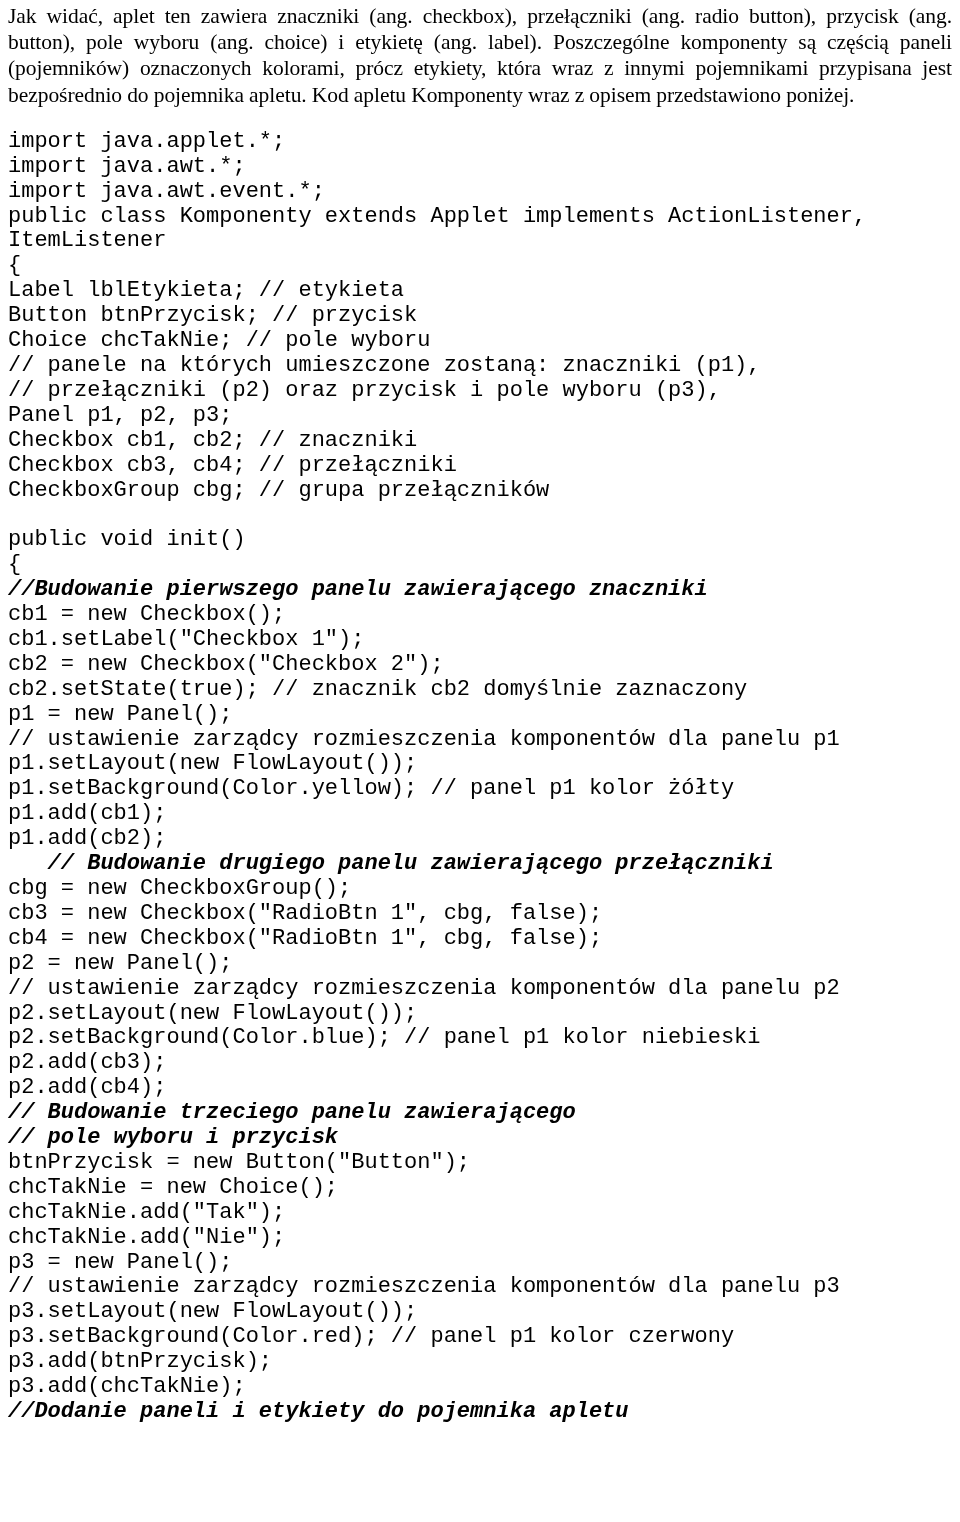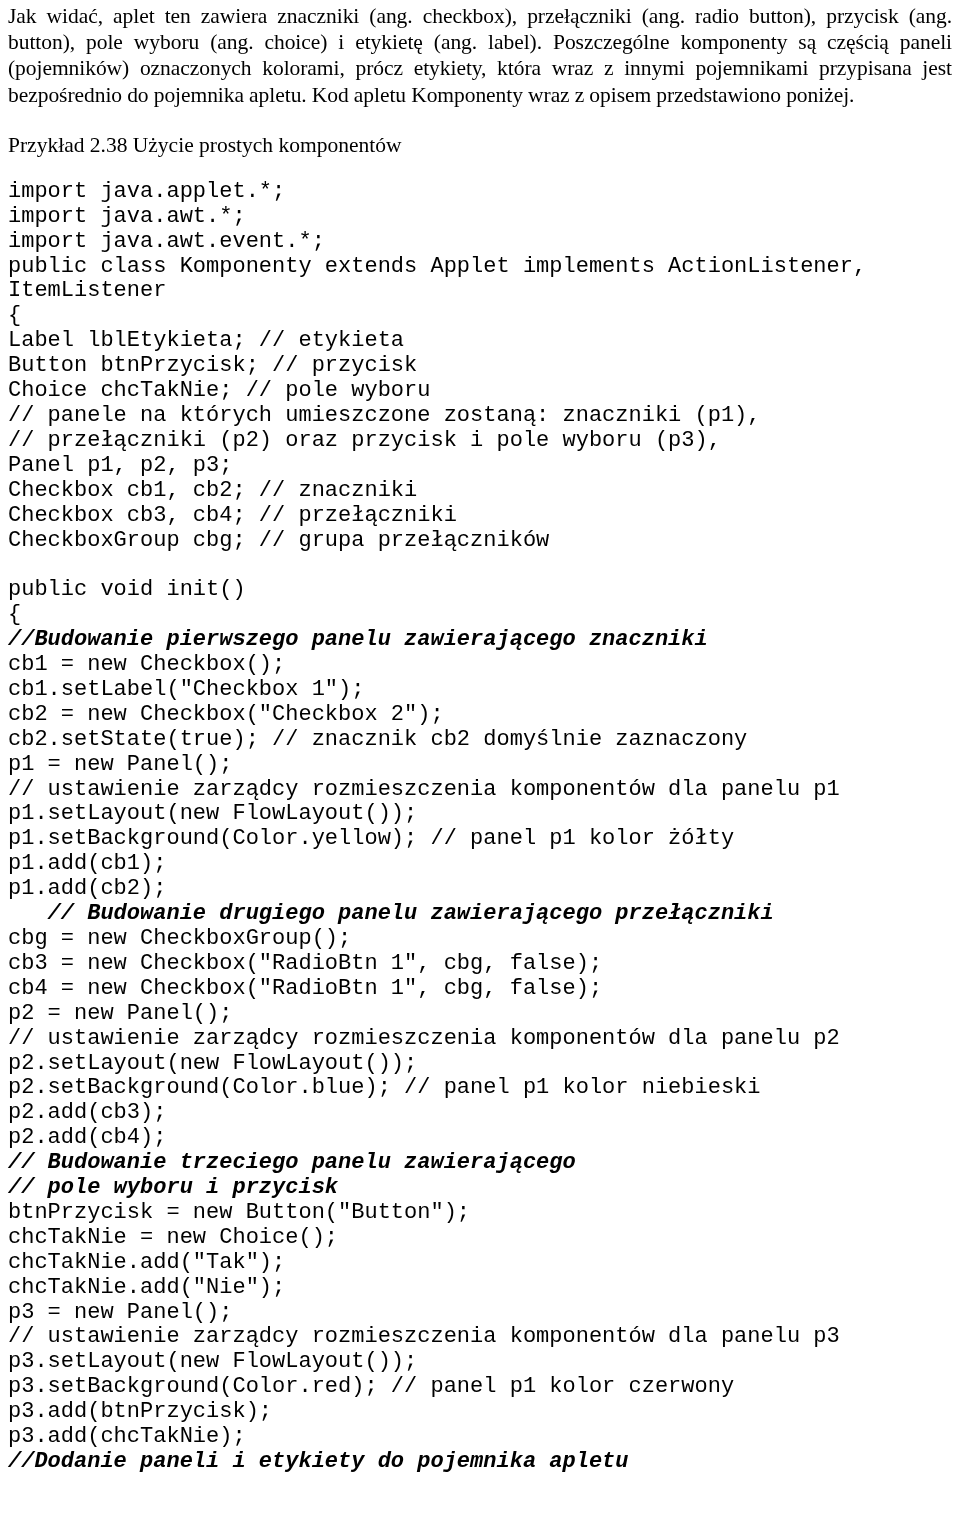--- a/index.html
+++ b/index.html
@@ -64,17 +64,16 @@
     height: 24.9px;
   }
 </style>
 </head>
 <body>
 
 <div class="page">
 
   <p class="intro">Jak widać, aplet ten zawiera znaczniki (ang. checkbox), przełączniki (ang. radio button), przycisk (ang. button), pole wyboru (ang. choice) i etykietę (ang. label). Poszczególne komponenty są częścią paneli (pojemników) oznaczonych kolorami, prócz etykiety, która wraz z innymi pojemnikami przypisana jest bezpośrednio do pojemnika apletu. Kod apletu Komponenty wraz z opisem przedstawiono poniżej.</p>
 
-  <h2 class="heading">Przykład 2.38 Użycie prostych komponentów</h2>
 
   <div class="code-block"><div class="code-line">import java.applet.*;</div><div class="code-line">import java.awt.*;</div><div class="code-line">import java.awt.event.*;</div><div class="code-line">public class Komponenty extends Applet implements ActionListener,</div><div class="code-line">ItemListener</div><div class="code-line">{</div><div class="code-line">Label lblEtykieta; // etykieta</div><div class="code-line">Button btnPrzycisk; // przycisk</div><div class="code-line">Choice chcTakNie; // pole wyboru</div><div class="code-line">// panele na których umieszczone zostaną: znaczniki (p1),</div><div class="code-line">// przełączniki (p2) oraz przycisk i pole wyboru (p3),</div><div class="code-line">Panel p1, p2, p3;</div><div class="code-line">Checkbox cb1, cb2; // znaczniki</div><div class="code-line">Checkbox cb3, cb4; // przełączniki</div><div class="code-line">CheckboxGroup cbg; // grupa przełączników</div><div class="code-line blank">&nbsp;</div><div class="code-line">public void init()</div><div class="code-line">{</div><div class="code-line bold">//Budowanie pierwszego panelu zawierającego znaczniki</div><div class="code-line">cb1 = new Checkbox();</div><div class="code-line">cb1.setLabel("Checkbox 1");</div><div class="code-line">cb2 = new Checkbox("Checkbox 2");</div><div class="code-line">cb2.setState(true); // znacznik cb2 domyślnie zaznaczony</div><div class="code-line">p1 = new Panel();</div><div class="code-line">// ustawienie zarządcy rozmieszczenia komponentów dla panelu p1</div><div class="code-line">p1.setLayout(new FlowLayout());</div><div class="code-line">p1.setBackground(Color.yellow); // panel p1 kolor żółty</div><div class="code-line">p1.add(cb1);</div><div class="code-line">p1.add(cb2);</div><div class="code-line bold">   // Budowanie drugiego panelu zawierającego przełączniki</div><div class="code-line">cbg = new CheckboxGroup();</div><div class="code-line">cb3 = new Checkbox("RadioBtn 1", cbg, false);</div><div class="code-line">cb4 = new Checkbox("RadioBtn 1", cbg, false);</div><div class="code-line">p2 = new Panel();</div><div class="code-line">// ustawienie zarządcy rozmieszczenia komponentów dla panelu p2</div><div class="code-line">p2.setLayout(new FlowLayout());</div><div class="code-line">p2.setBackground(Color.blue); // panel p1 kolor niebieski</div><div class="code-line">p2.add(cb3);</div><div class="code-line">p2.add(cb4);</div><div class="code-line bold">// Budowanie trzeciego panelu zawierającego</div><div class="code-line bold">// pole wyboru i przycisk</div><div class="code-line">btnPrzycisk = new Button("Button");</div><div class="code-line">chcTakNie = new Choice();</div><div class="code-line">chcTakNie.add("Tak");</div><div class="code-line">chcTakNie.add("Nie");</div><div class="code-line">p3 = new Panel();</div><div class="code-line">// ustawienie zarządcy rozmieszczenia komponentów dla panelu p3</div><div class="code-line">p3.setLayout(new FlowLayout());</div><div class="code-line">p3.setBackground(Color.red); // panel p1 kolor czerwony</div><div class="code-line">p3.add(btnPrzycisk);</div><div class="code-line">p3.add(chcTakNie);</div><div class="code-line bold">//Dodanie paneli i etykiety do pojemnika apletu</div></div>
 
 </div>
 
 </body></html>

